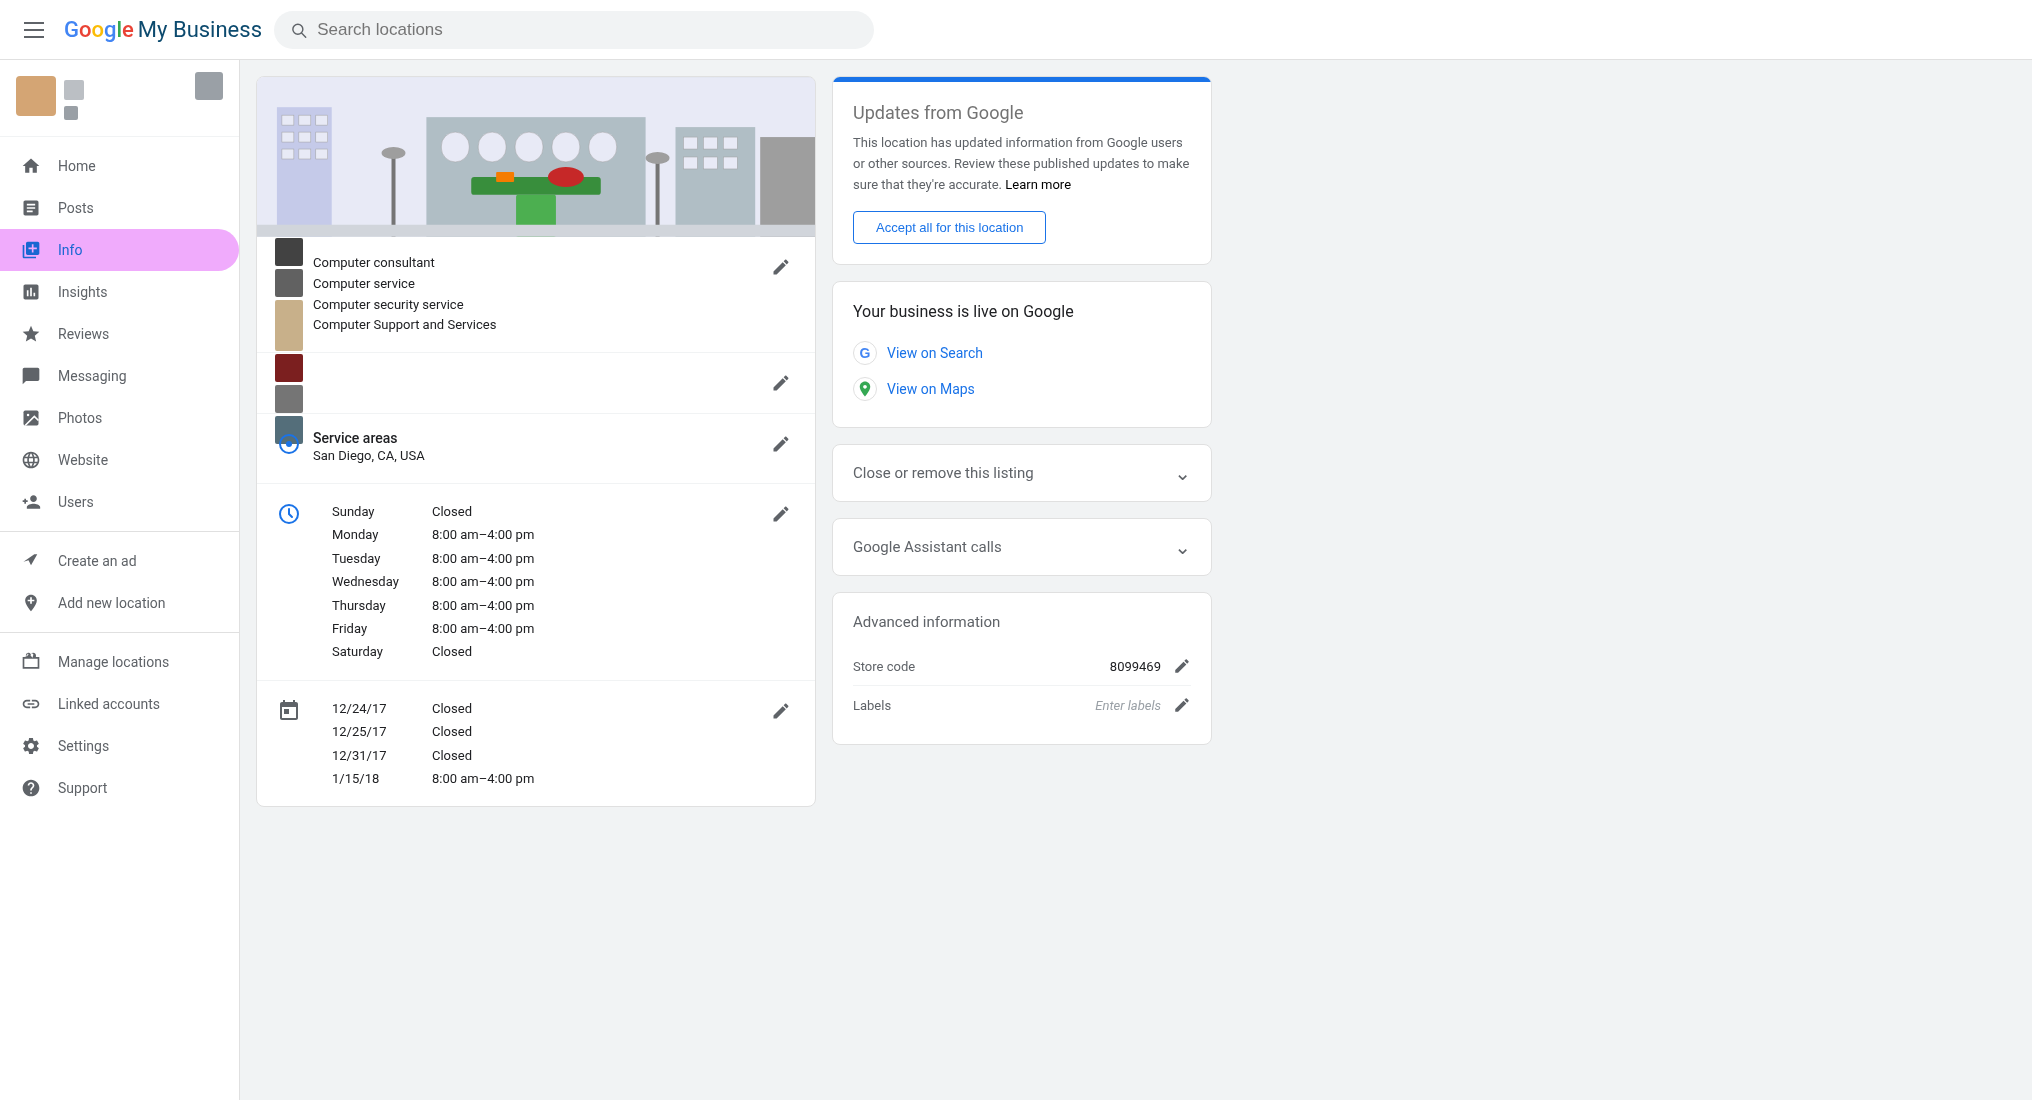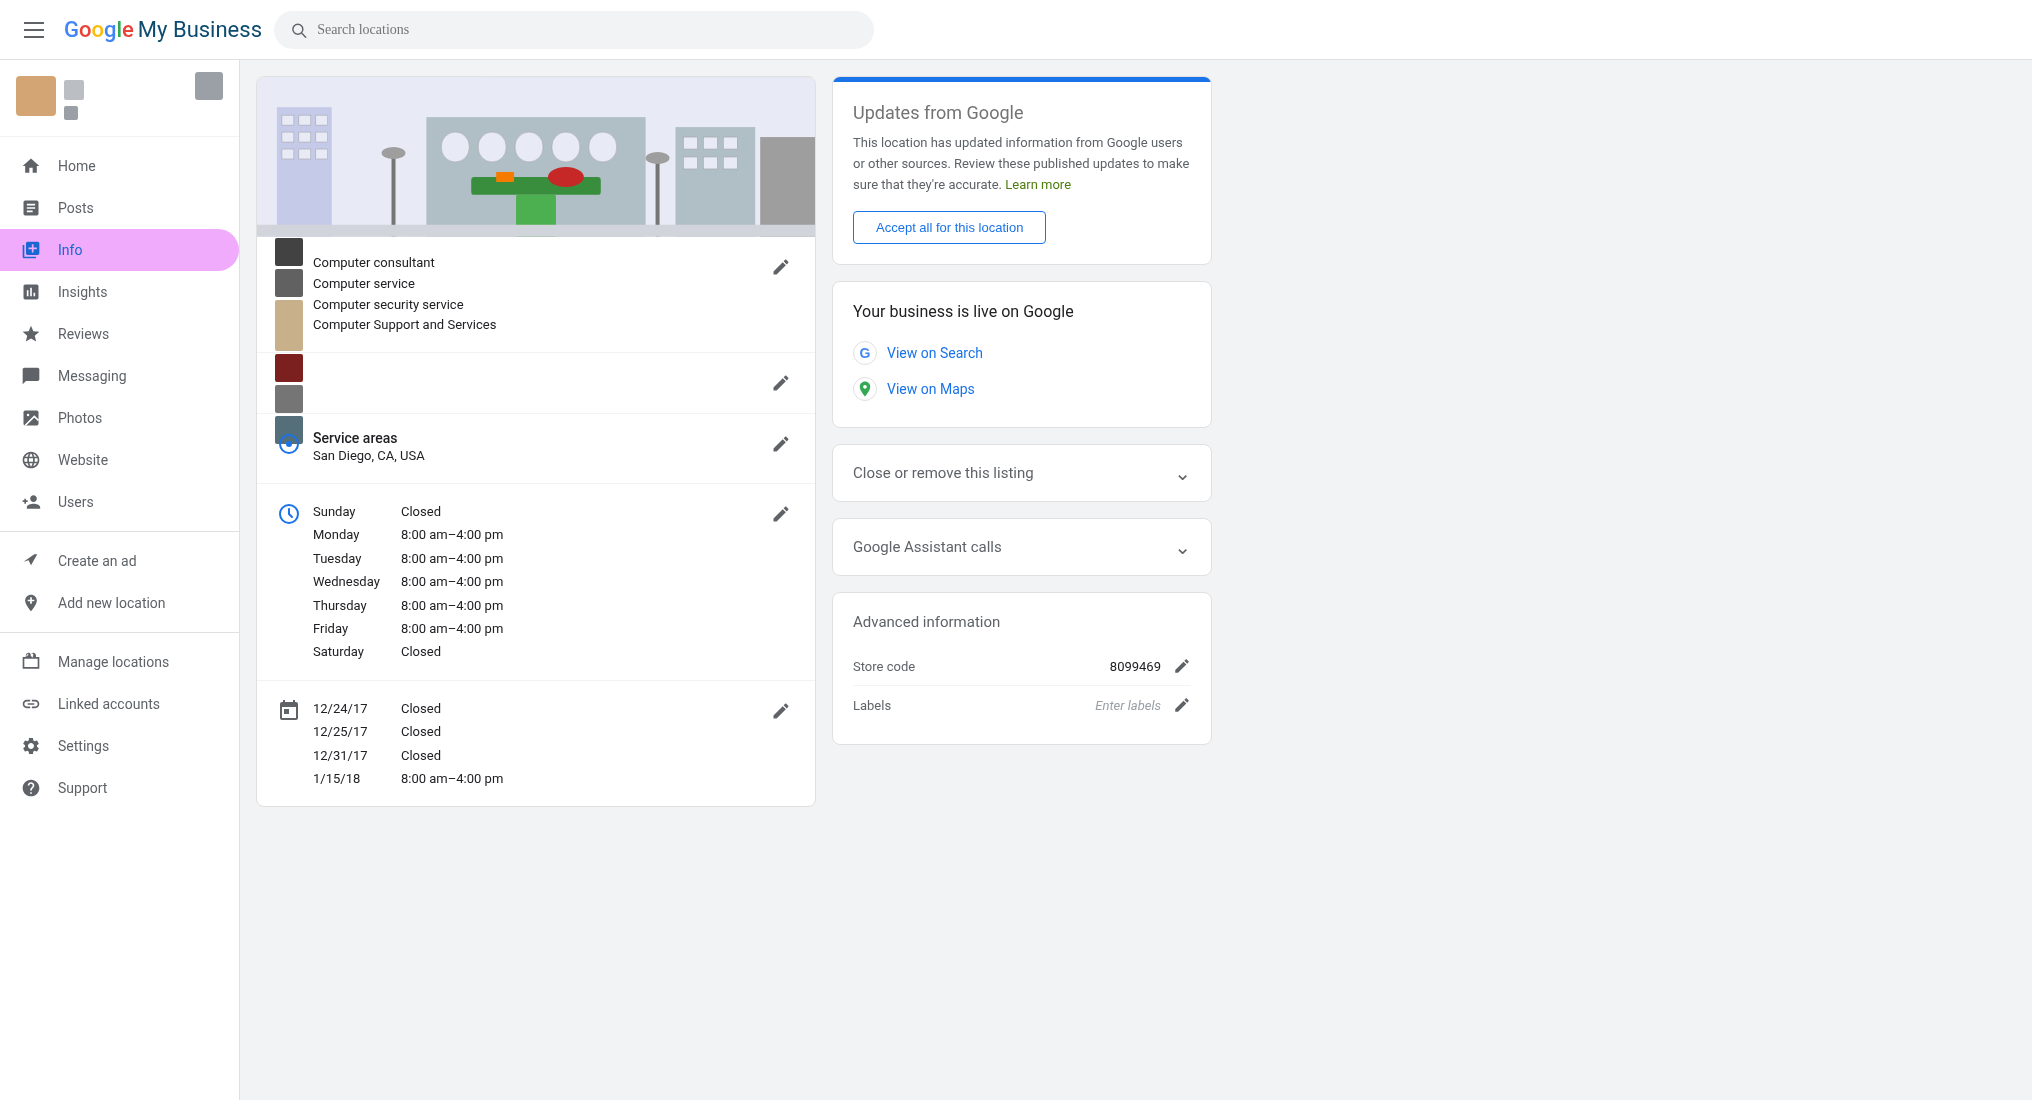--- a/index.html
+++ b/index.html
@@ -11,21 +11,21 @@
     .hamburger span { display: block; width: 20px; height: 2px; background: #5f6368; }
     .logo { display: flex; align-items: center; gap: 4px; font-size: 20px; font-weight: 400; white-space: nowrap; }
     .logo-google { font-size: 22px; font-weight: 500; }
     .logo-g { color: #4285F4; }
     .logo-o1 { color: #EA4335; }
     .logo-o2 { color: #FBBC05; }
     .logo-gl { color: #4285F4; }
     .logo-e { color: #34A853; }
     .logo-mybusiness { color: #0c4a6e; font-size: 22px; }
     .search-bar { flex: 1; max-width: 600px; height: 38px; border: none; background: #f1f3f4; border-radius: 24px; display: flex; align-items: center; padding: 0 16px; gap: 10px; }
-    .search-bar input { border: none; background: transparent; outline: none; font-size: 14px; color: #be185d; width: 100%; font-family: Liberation Serif, serif; }
+    .search-bar input { border: none; background: transparent; outline: none; font-size: 17px; color: #be185d; width: 100%; }
 
     
     .main-layout { display: flex; flex: 1; overflow: hidden; }
 
     
     .sidebar { width: 240px; background: #fff; border-right: 1px solid #e0e0e0; display: flex; flex-direction: column; overflow-y: auto; flex-shrink: 0; }
     .sidebar-profile { padding: 16px; display: flex; align-items: flex-start; gap: 8px; border-bottom: 1px solid #f1f3f4; position: relative; }
     .profile-avatar { width: 40px; height: 40px; background: #d4a574; border-radius: 4px; flex-shrink: 0; }
     .profile-icon-sm { width: 20px; height: 20px; background: #bbbfc4; border-radius: 2px; }
     .profile-sq-lg { position: absolute; right: 16px; top: 12px; width: 28px; height: 28px; background: #9aa0a6; border-radius: 3px; }
@@ -48,32 +48,32 @@
 
     .info-sections { padding: 0; }
     .info-row { display: flex; align-items: flex-start; padding: 16px 20px; border-bottom: 1px solid #f1f3f4; gap: 12px; }
     .info-row:last-child { border-bottom: none; }
     .info-icon { width: 24px; height: 24px; display: flex; align-items: center; justify-content: center; color: #5f6368; flex-shrink: 0; margin-top: 2px; }
     .info-content { flex: 1; }
     .info-title { font-weight: 500; font-size: 14px; color: #202124; }
     .info-text { font-size: 13px; color: #202124; line-height: 1.6; }
     .info-edit { color: #5f6368; cursor: pointer; padding: 4px; flex-shrink: 0; }
     .hours-table { font-size: 13px; color: #202124; }
-    .hours-row { display: flex; gap: 8px; line-height: 1.8; }
+    .hours-row { display: flex; gap: 20px; line-height: 1.8; margin-left: 19px; }
     .hours-day { width: 80px; }
     .hours-time { }
 
     
     .right-panel { width: 380px; display: flex; flex-direction: column; gap: 16px; flex-shrink: 0; }
     .updates-card { background: #fff; border-radius: 8px; border: 1px solid #e0e0e0; overflow: hidden; }
     .updates-top-bar { height: 5px; background: #1a73e8; }
     .updates-body { padding: 20px; }
     .updates-title { font-size: 18px; font-weight: 400; color: #737373; margin-bottom: 10px; }
     .updates-text { font-size: 13px; color: #5f6368; line-height: 1.6; margin-bottom: 16px; }
-    .learn-more { color: #4d7c0f; text-decoration: none; cursor: pointer; }
+    .learn-more { color: #000000; text-decoration: none; cursor: pointer; }
     .accept-btn { border: 1px solid #1a73e8; color: #1a73e8; background: #fff; padding: 8px 22px; border-radius: 4px; cursor: pointer; font-size: 13px; font-weight: 500; }
 
     .live-section { padding: 20px; background: #fff; border-radius: 8px; border: 1px solid #e0e0e0; }
     .live-title { font-size: 16px; font-weight: 400; color: #202124; margin-bottom: 14px; }
     .live-link { display: flex; align-items: center; gap: 10px; padding: 6px 0; cursor: pointer; color: #1a73e8; font-size: 14px; }
     .g-icon { width: 24px; height: 24px; border-radius: 50%; display: flex; align-items: center; justify-content: center; font-size: 12px; font-weight: 700; }
     .g-search-icon { background: #fff; border: 1px solid #e0e0e0; color: #4285F4; }
     .g-maps-icon { background: #fff; border: 1px solid #e0e0e0; }
 
     .expandable-section { background: #fff; border-radius: 8px; border: 1px solid #e0e0e0; }

